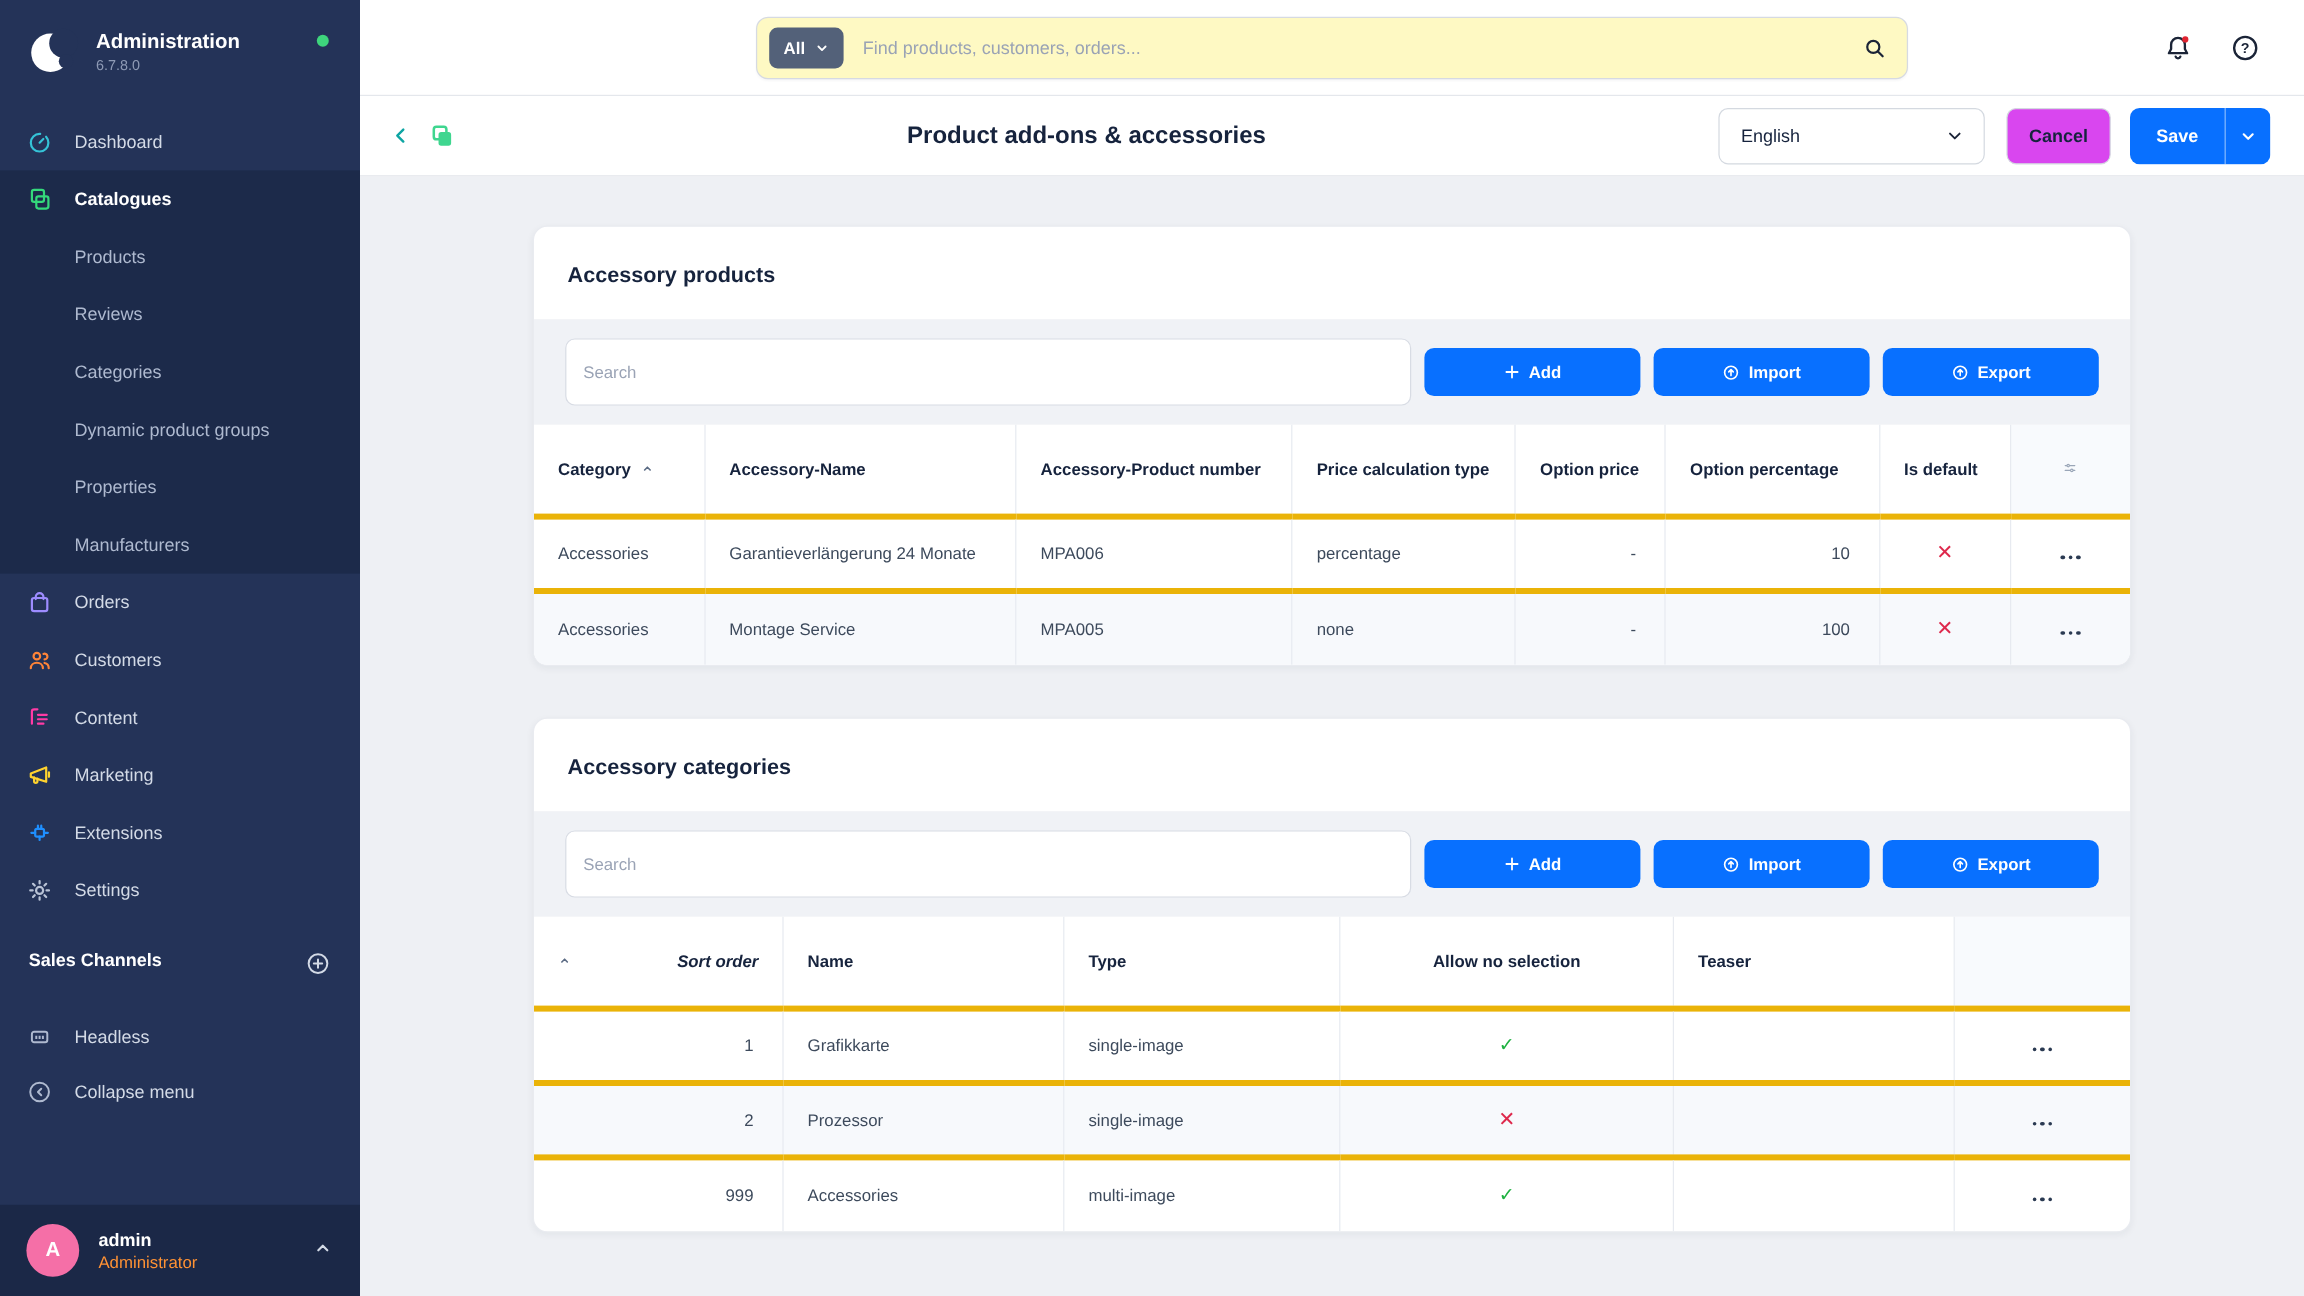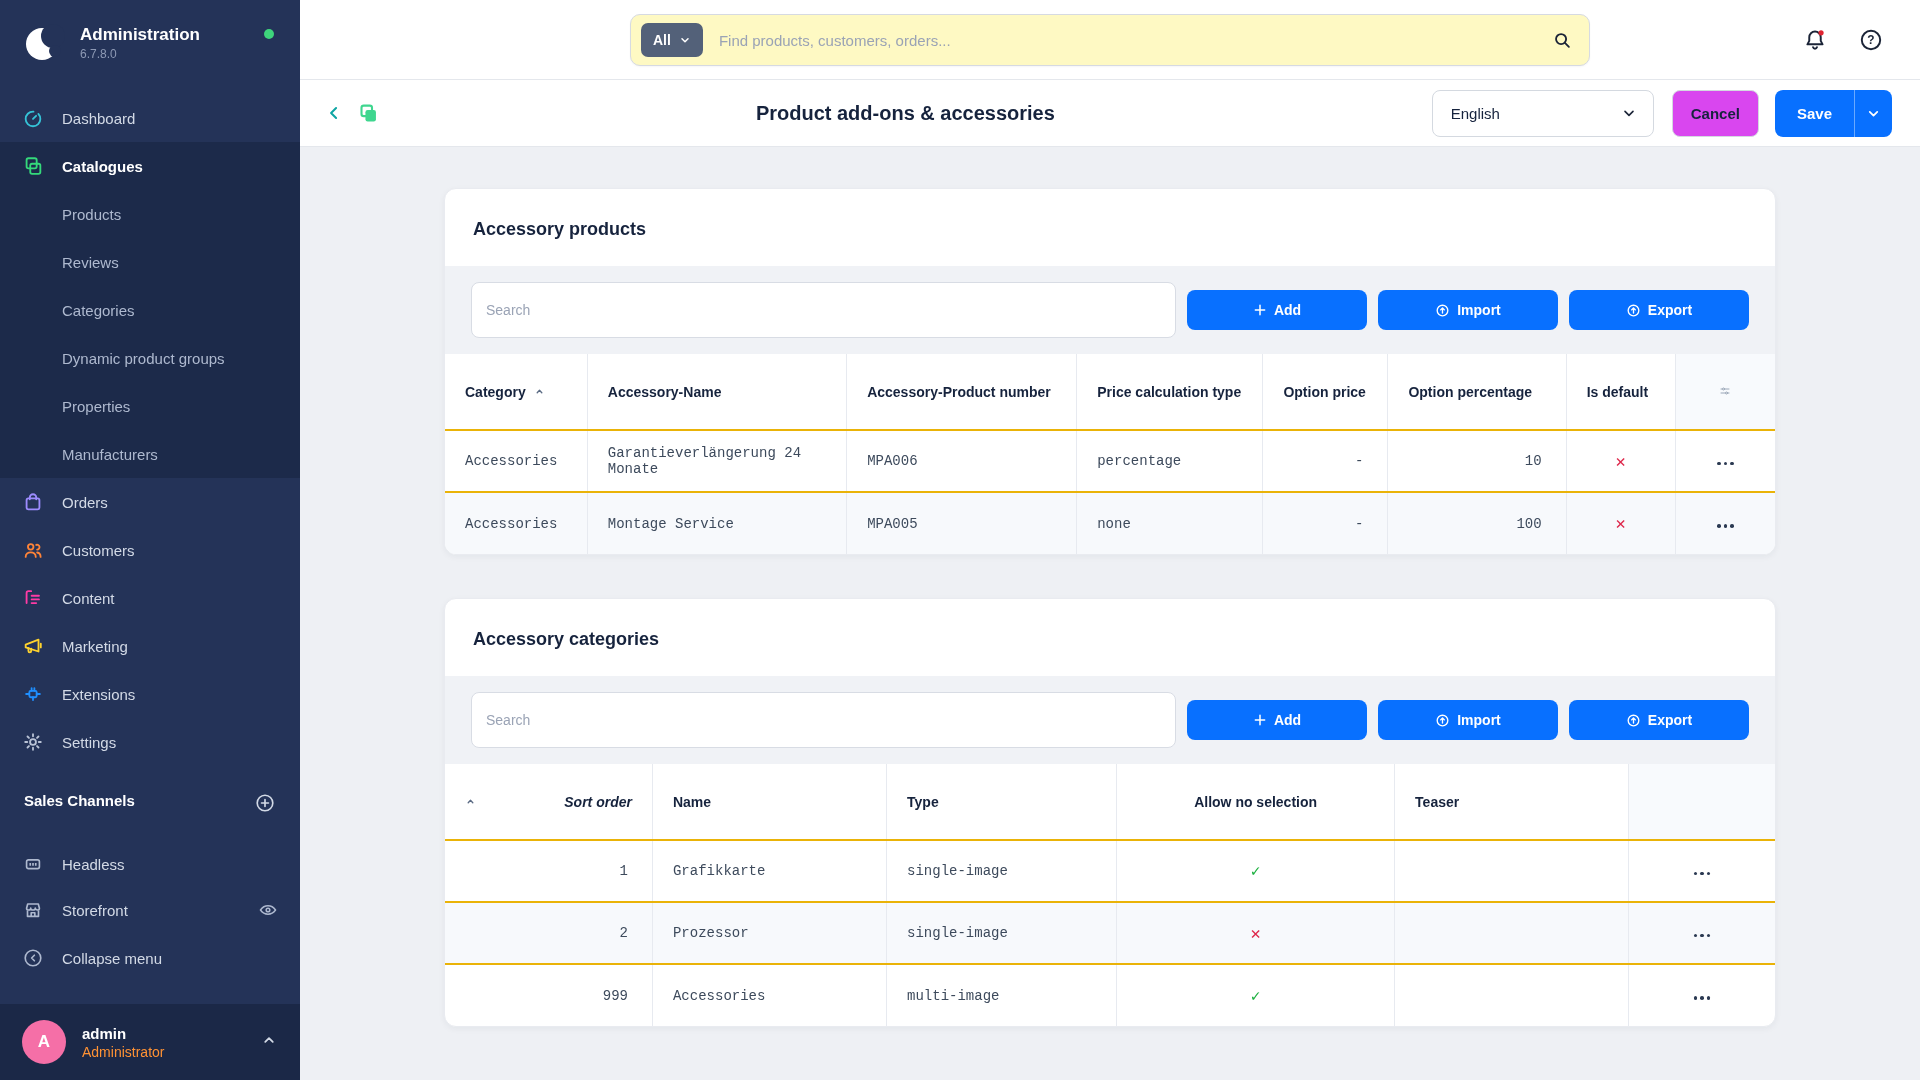--- a/index.html
+++ b/index.html
@@ -57,21 +57,21 @@
   .card + .card { margin-top:43px; }
   .card-title { font-size:18px; font-weight:700; color:#16233d; padding:30px 28px 26px 28px; }
   .card-toolbar { background:#f0f2f6; padding:16px 26px; display:flex; align-items:center; gap:11px; }
   .toolbar-search { flex:1; height:56px; border:1px solid #d8dce4; border-radius:8px; padding:0 14px; font-size:14px; color:#16233d; outline:none; font-family:inherit; }
   .toolbar-search::placeholder { color:#9aa3b5; }
   .btn-blue { width:180px; height:40px; background:#0870ff; border:none; border-radius:8px; color:#fff; font-size:14px; font-weight:700; display:flex; align-items:center; justify-content:center; gap:7px; cursor:pointer; font-family:inherit; }
 
   table.grid { width:100%; border-collapse:collapse; table-layout:fixed; }
   .grid th { height:76px; font-size:14px; font-weight:700; color:#16233d; text-align:left; padding:0 20px; border-right:1px solid #e7eaf0; background:#fff; }
   .grid th:last-child { border-right:none; background:#f8fafd; }
-  .grid td { height:62px; font-size:14px; color:#3d4a5c; padding:14px 20px; border-top:2px solid #eab308; border-right:1px solid #e7eaf0;font-family:Liberation Mono, monospace; }
+  .grid td { height:62px; font-size:14px; color:#3d4a5c; padding:14px 20px; border-top:5px solid #eab308; border-right:1px solid #e7eaf0; }
   .grid td:last-child { border-right:none; }
   .grid tbody tr:nth-child(even) { background:#f7f9fc; }
   .grid .al-right { text-align:right; padding-right:24px; }
   .grid .al-center { text-align:center; }
   .th-flex { display:flex; align-items:center; gap:8px; }
   .th-flex.right { justify-content:space-between;font-style:italic; }
   .mark-x { color:#de294c; font-weight:700; font-size:17px; }
   .mark-check { color:#1eb141; font-weight:700; font-size:16px; }
   .dots { display:inline-flex; gap:3px; align-items:center; justify-content:center; width:100%; cursor:pointer; }
   .dots i { width:3.5px; height:3.5px; border-radius:50%; background:#2b3a52; display:block; }
@@ -212,36 +212,20 @@
       <span class="sb-icon">
         <svg width="22" height="22" viewBox="0 0 24 24" fill="none" stroke="#aeb9cf" stroke-width="1.8" stroke-linejoin="round">
             <rect x="5" y="7.5" width="14" height="9.5" rx="2"></rect>
             <path d="M9 11v3M12 11v3M15 11v3"></path>
           </svg>
       </span>
       <span>Headless</span>
     </div>
     <div class="sb-item">
       <span class="sb-icon">
-        <svg width="22" height="22" viewBox="0 0 24 24" fill="none" stroke="#aeb9cf" stroke-width="1.8" stroke-linejoin="round">
-            <path d="M5 10l1.2-4.5h11.6L19 10c0 1-1 2-2.3 2-1.2 0-2.2-1-2.2-2 0 1-1 2-2.5 2s-2.5-1-2.5-2c0 1-1 2-2.2 2C6 12 5 11 5 10z"></path>
-            <path d="M6 12.5V19h12v-6.5"></path>
-            <path d="M10 19v-4h4v4"></path>
-          </svg>
-      </span>
-      <span>Storefront</span>
-      <span class="sb-right-icon" style="cursor:pointer;display:flex;">
-        <svg width="20" height="20" viewBox="0 0 24 24" fill="none" stroke="#aeb9cf" stroke-width="1.8">
-            <path d="M3 12s3.5-5 9-5 9 5 9 5-3.5 5-9 5-9-5-9-5z"></path>
-            <circle cx="12" cy="12" r="2.2"></circle>
-          </svg>
-      </span>
-    </div>
-    <div class="sb-item">
-      <span class="sb-icon">
         <svg width="22" height="22" viewBox="0 0 24 24" fill="none" stroke="#aeb9cf" stroke-width="1.8" stroke-linecap="round" stroke-linejoin="round">
             <circle cx="12" cy="12" r="8.5"></circle>
             <path d="M13.5 9l-3 3 3 3"></path>
           </svg>
       </span>
       <span>Collapse menu</span>
     </div>
   </nav>
 
   <div class="sb-user">

